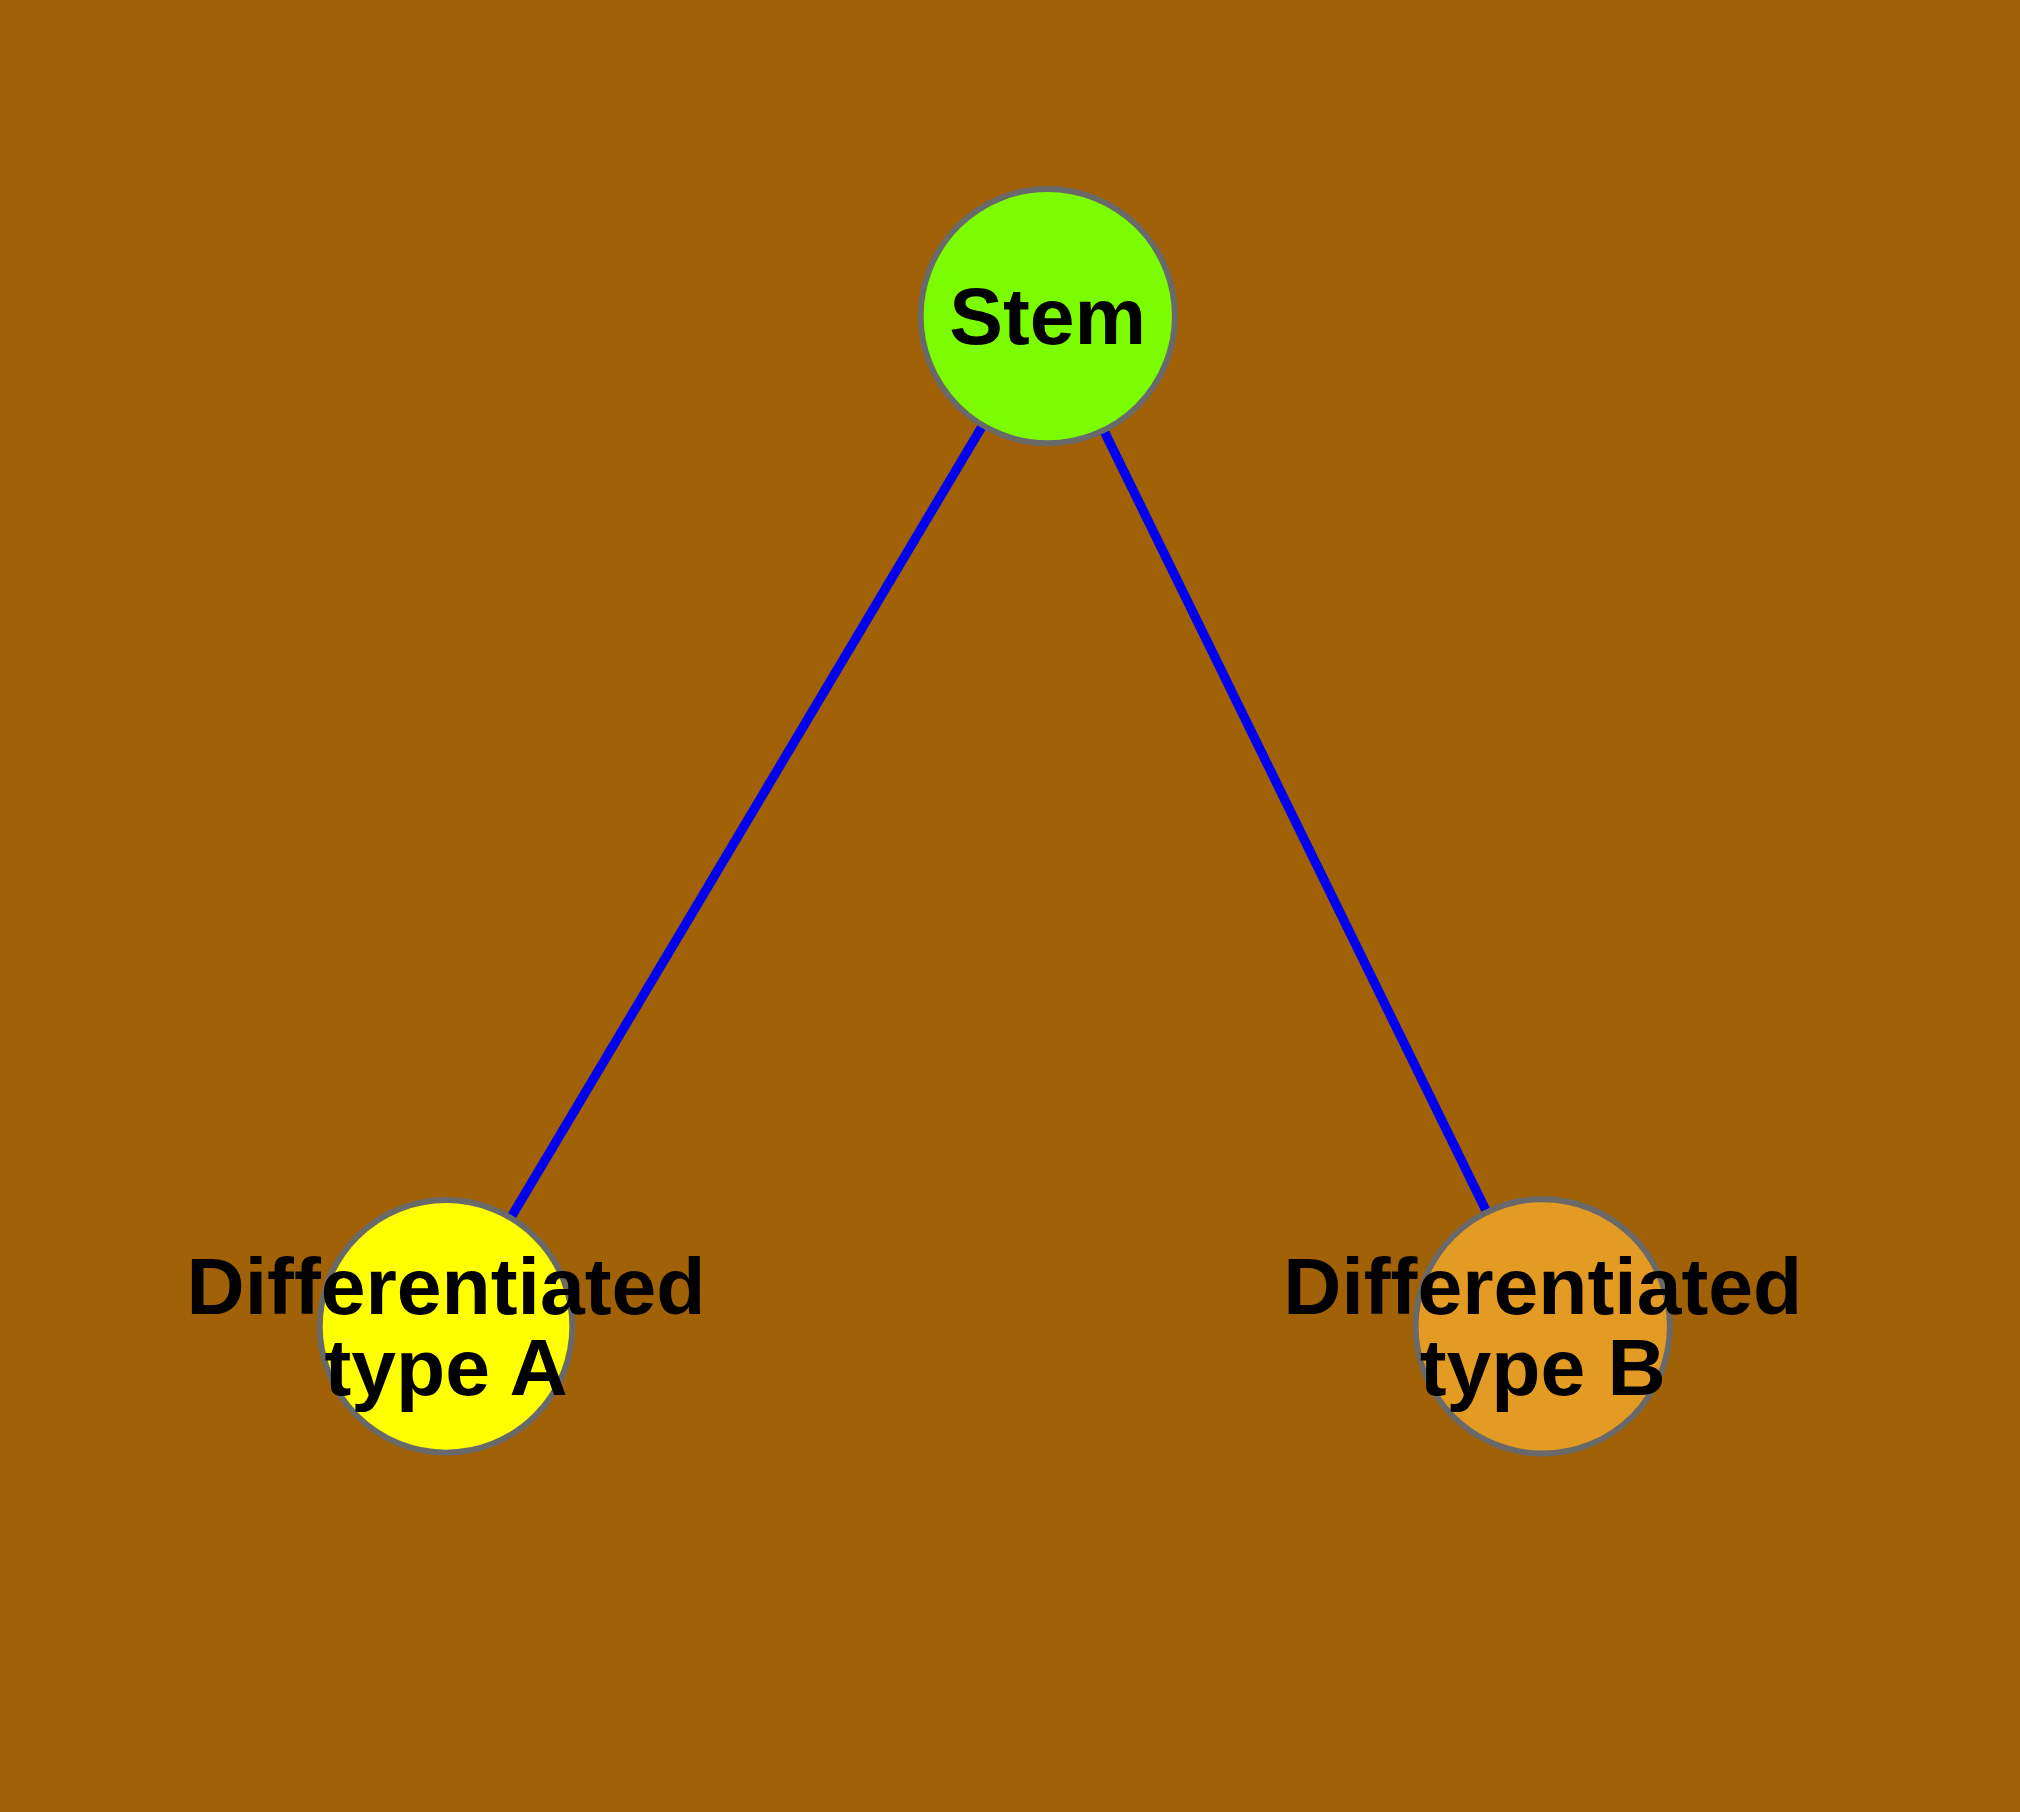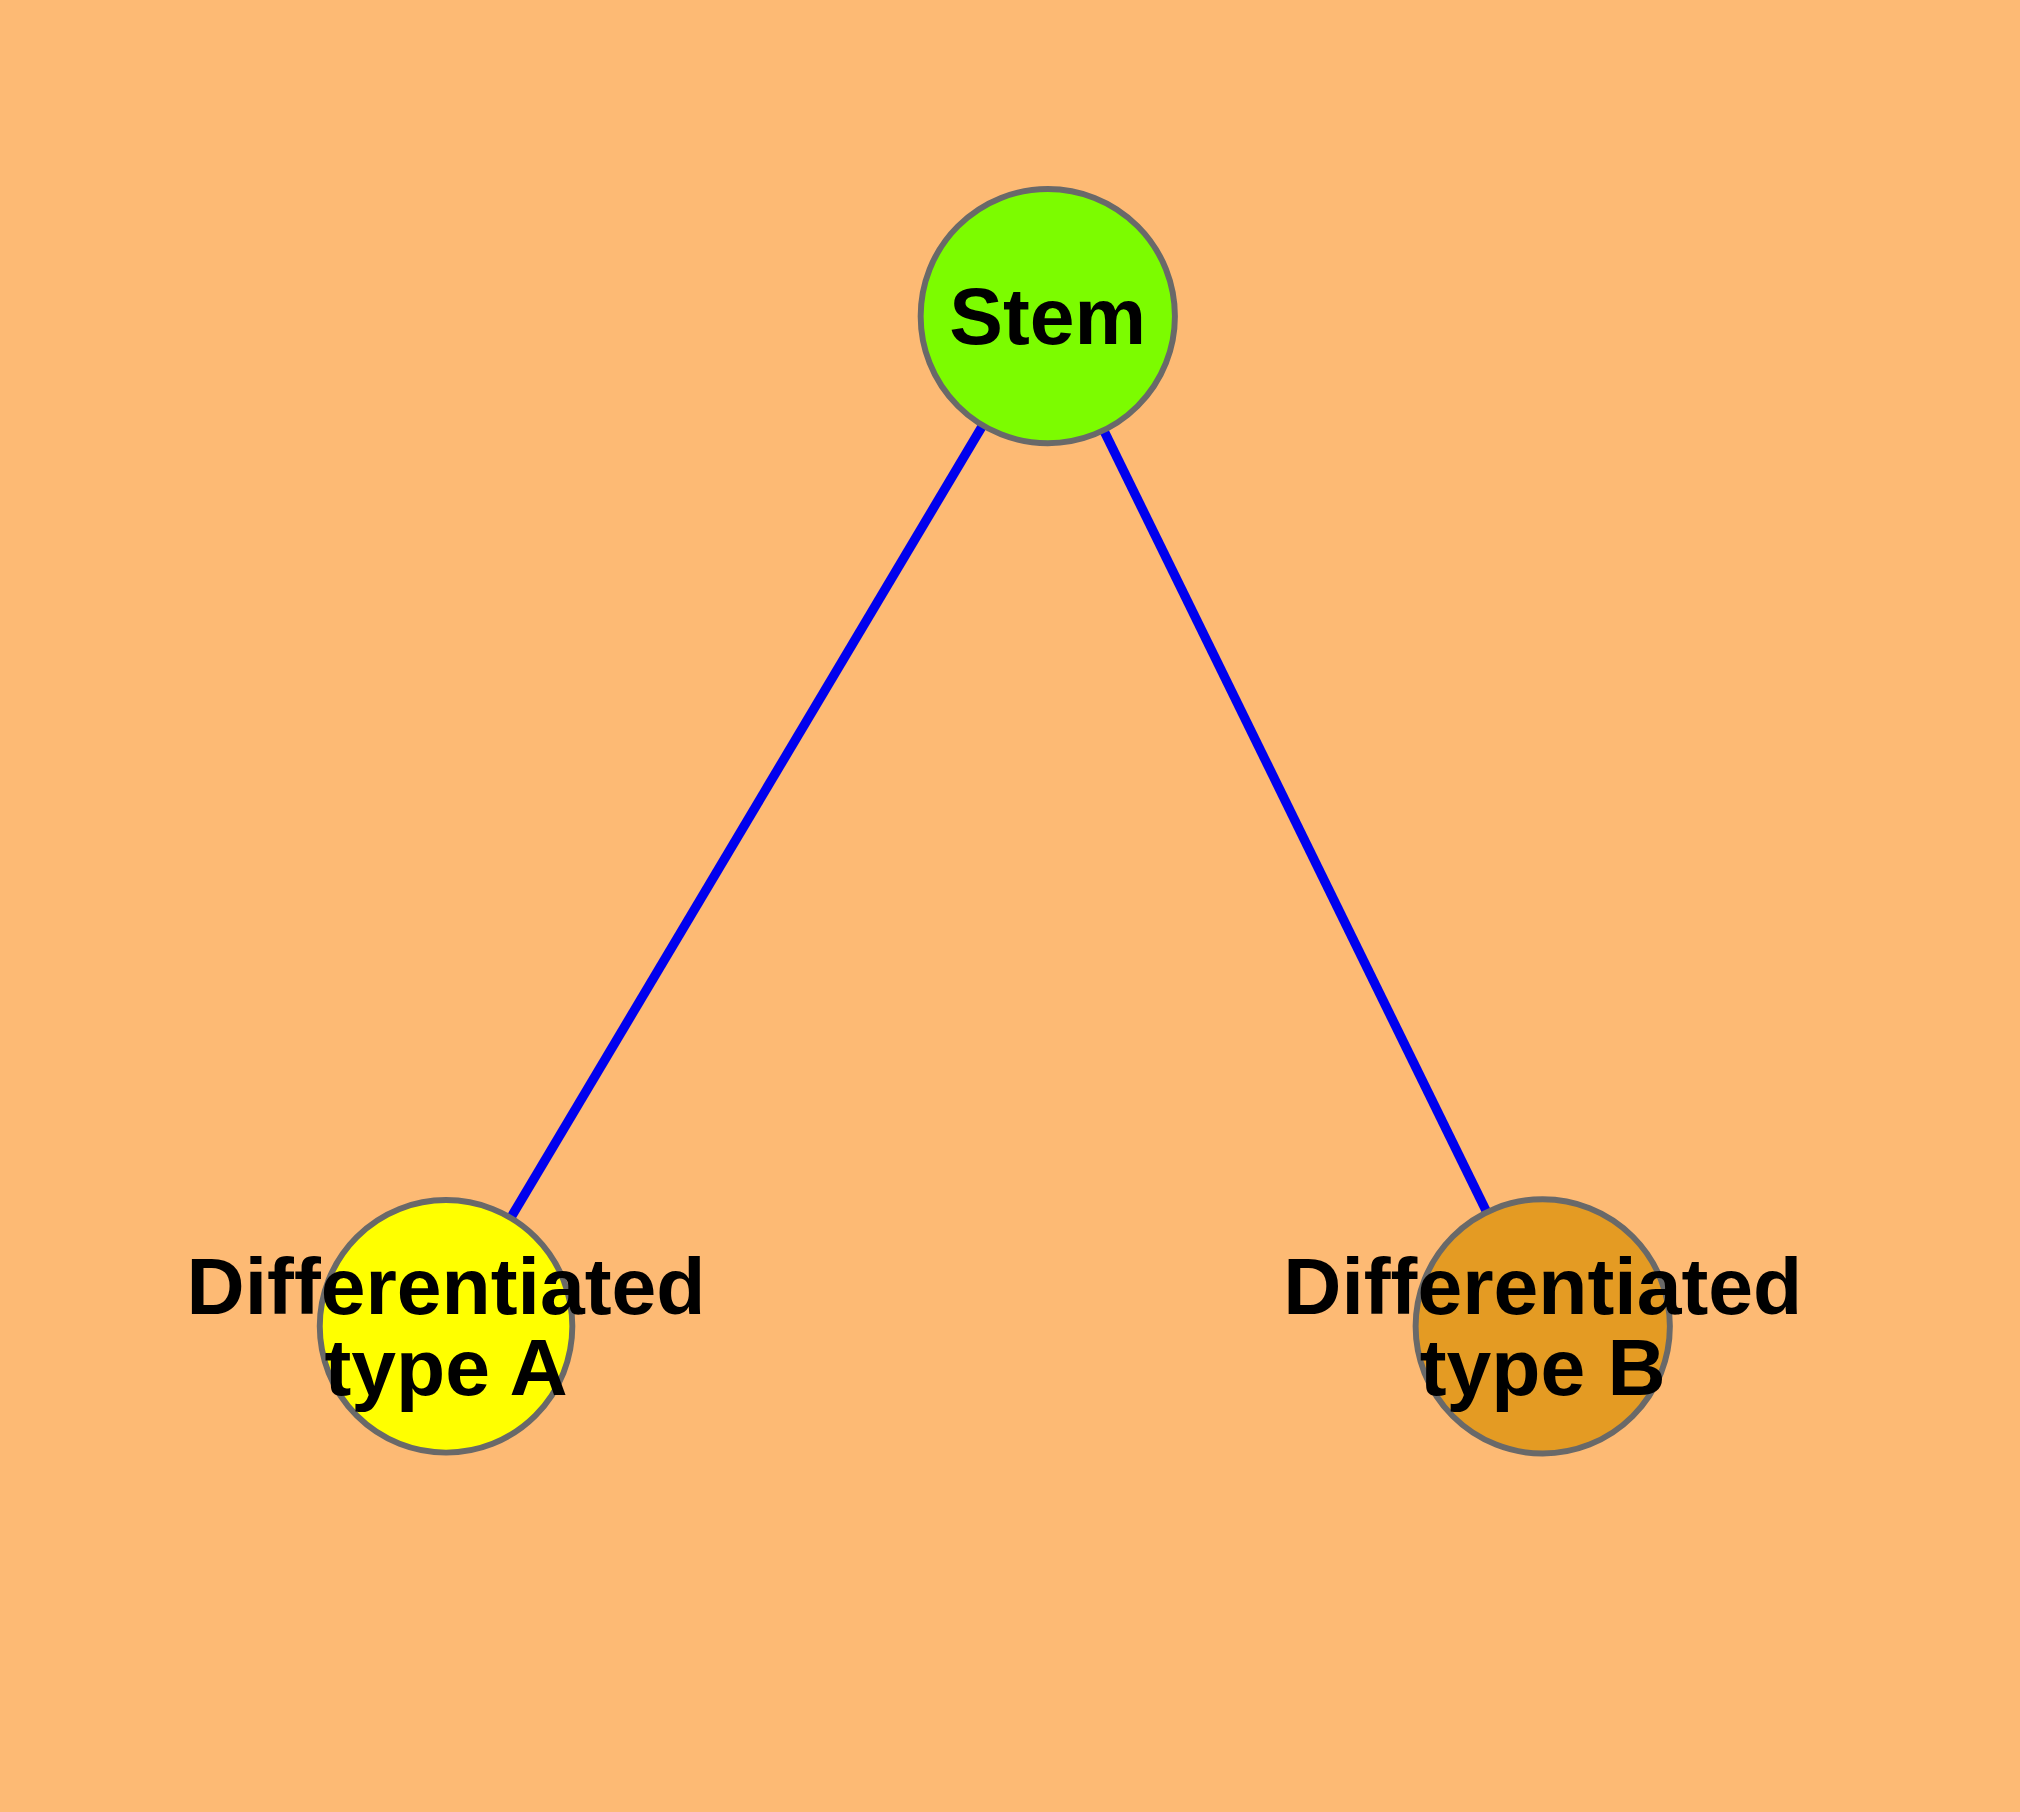--- a/index.html
+++ b/index.html
@@ -10,21 +10,21 @@
   body {
     width: 2021px;
     height: 1812px;
     overflow: hidden;
     font-family: "Liberation Sans", sans-serif;
   }
   #graph-canvas {
     position: relative;
     width: 2021px;
     height: 1812px;
-    background: #fdba74;
+    background: #a16207;
   }
   #graph-svg {
     position: absolute;
     top: 0;
     left: 0;
     width: 2021px;
     height: 1812px;
     display: block;
   }
   .node-label {

